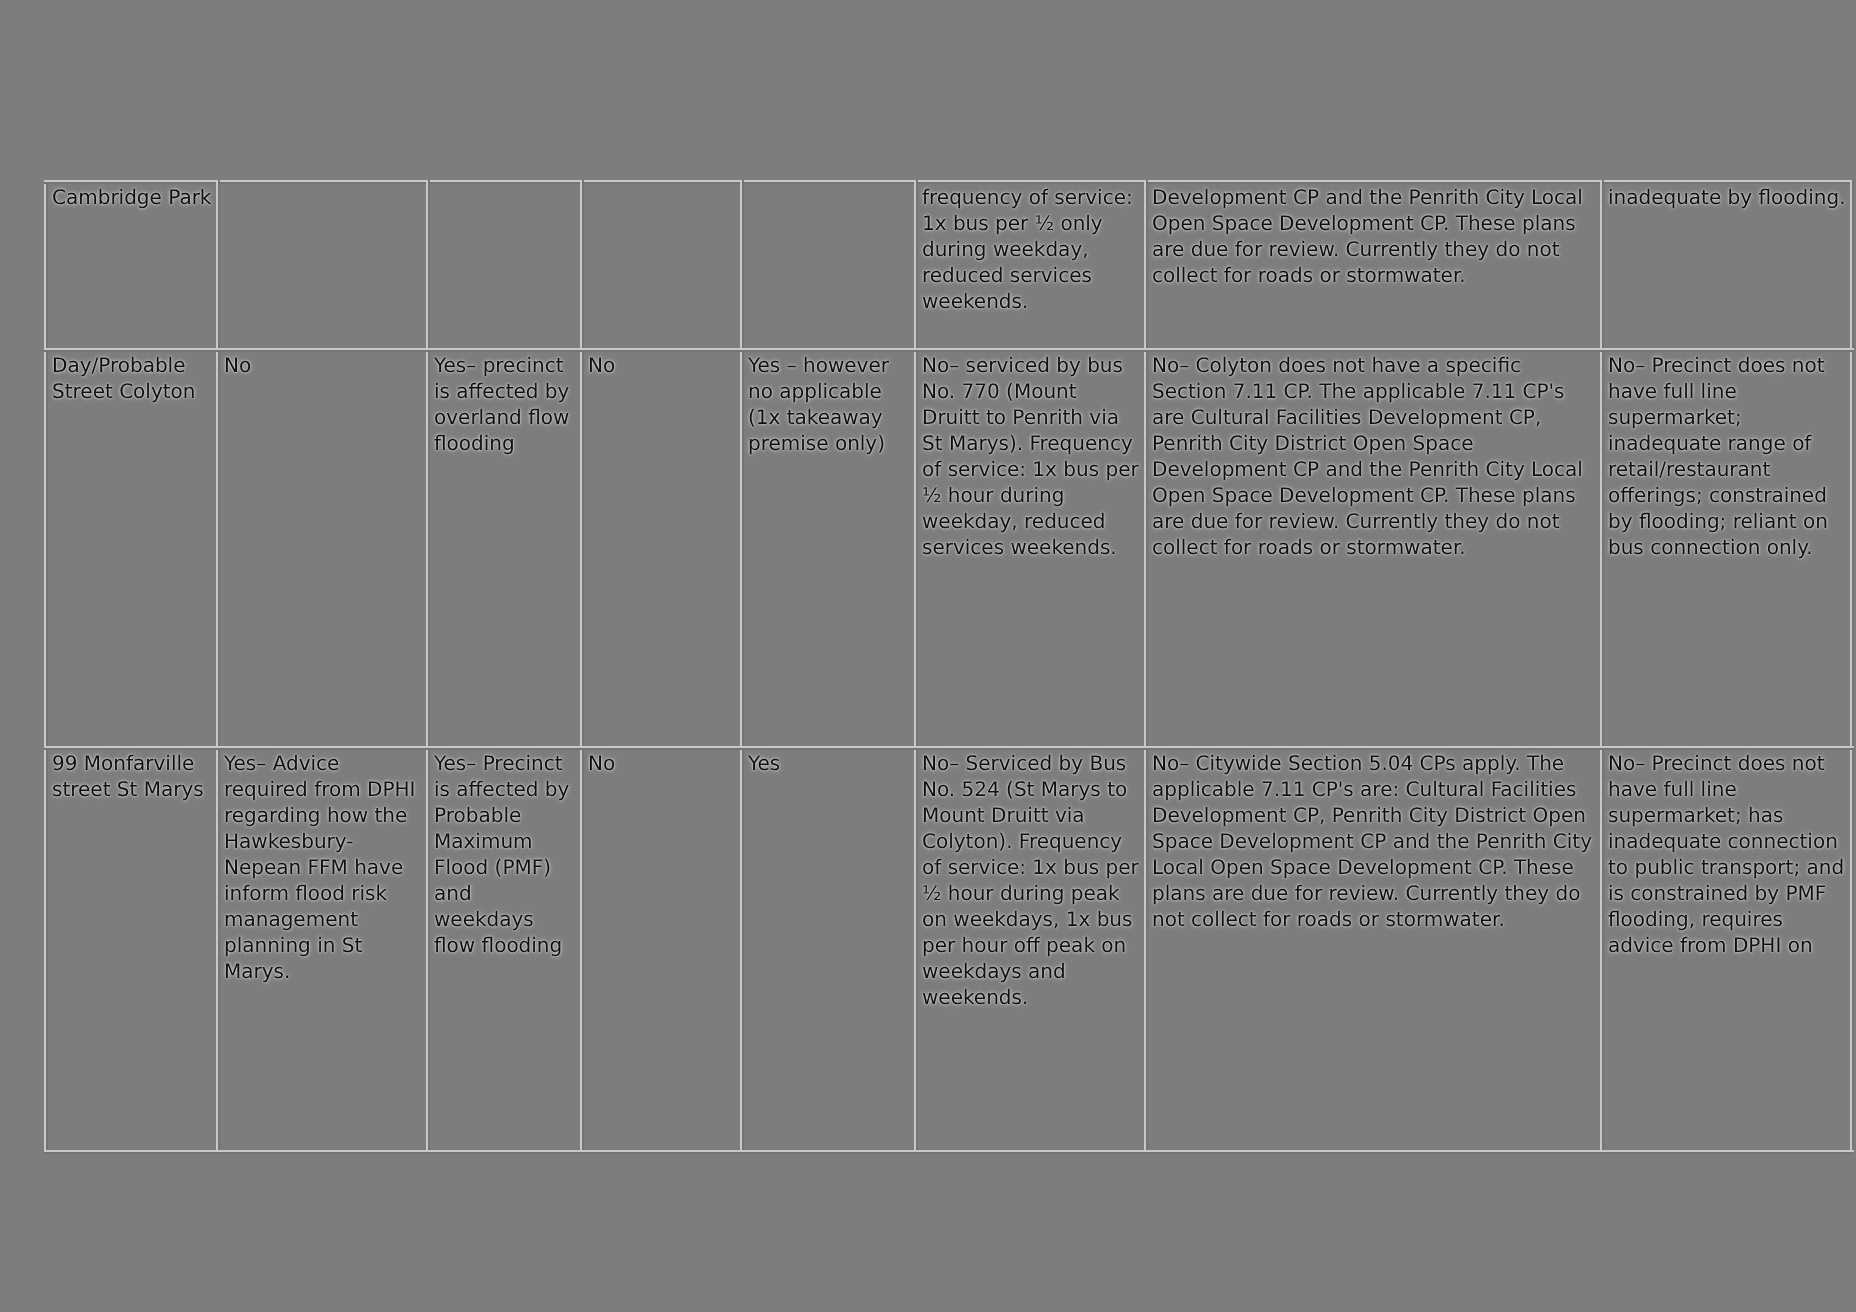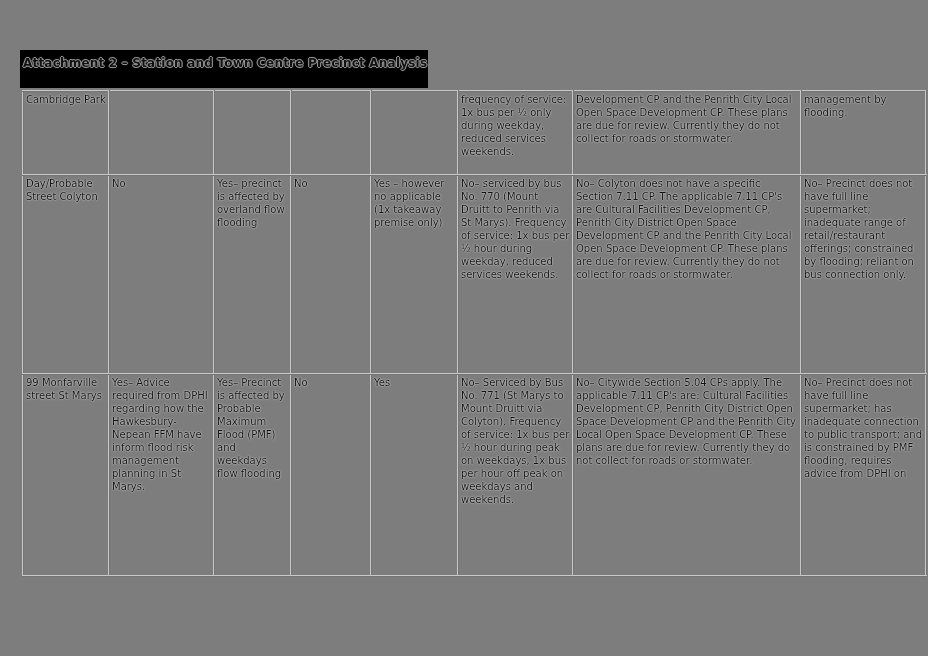--- a/index.html
+++ b/index.html
@@ -59,23 +59,20 @@
   }
   tr.row-1 { height: 84px; }
   tr.row-2 { height: 199px; }
   tr.row-3 { height: 202px; }
 </style>
 </head>
 <body>
 
 <div class="page">
 
-  <div class="title-band">
-    <div class="doc-title">Attachment 2 – Station and Town Centre Precinct Analysis</div>
-  </div>
 
   <table class="precinct-table">
     <colgroup>
       <col style="width:86px">
       <col style="width:105px">
       <col style="width:77px">
       <col style="width:80px">
       <col style="width:87px">
       <col style="width:115px">
       <col style="width:228px">
@@ -83,38 +80,38 @@
     </colgroup>
     <tbody>
       <tr class="row-1">
         <td>Cambridge Park</td>
         <td></td>
         <td></td>
         <td></td>
         <td></td>
         <td>frequency of service: 1x bus per ½ only during weekday, reduced services weekends.</td>
         <td>Development CP and the Penrith City Local Open Space Development CP. These plans are due for review. Currently they do not collect for roads or stormwater.</td>
-        <td>management by flooding.</td>
+        <td>inadequate by flooding.</td>
       </tr>
       <tr class="row-2">
         <td>Day/Probable Street Colyton</td>
         <td>No</td>
         <td>Yes– precinct is affected by overland flow flooding</td>
         <td>No</td>
         <td>Yes – however no applicable (1x takeaway premise only)</td>
         <td>No– serviced by bus No. 770 (Mount Druitt to Penrith via St Marys). Frequency of service: 1x bus per ½ hour during weekday, reduced services weekends.</td>
         <td>No– Colyton does not have a specific Section 7.11 CP. The applicable 7.11 CP's are Cultural Facilities Development CP, Penrith City District Open Space Development CP and the Penrith City Local Open Space Development CP. These plans are due for review. Currently they do not collect for roads or stormwater.</td>
         <td>No– Precinct does not have full line supermarket; inadequate range of retail/restaurant offerings; constrained by flooding; reliant on bus connection only.</td>
       </tr>
       <tr class="row-3">
         <td>99 Monfarville street St Marys</td>
         <td>Yes– Advice required from DPHI regarding how the Hawkesbury-Nepean FFM have inform flood risk management planning in St Marys.</td>
         <td>Yes– Precinct is affected by Probable Maximum Flood (PMF) and weekdays flow flooding</td>
         <td>No</td>
         <td>Yes</td>
-        <td>No– Serviced by Bus No. 771 (St Marys to Mount Druitt via Colyton). Frequency of service: 1x bus per ½ hour during peak on weekdays, 1x bus per hour off peak on weekdays and weekends.</td>
+        <td>No– Serviced by Bus No. 524 (St Marys to Mount Druitt via Colyton). Frequency of service: 1x bus per ½ hour during peak on weekdays, 1x bus per hour off peak on weekdays and weekends.</td>
         <td>No– Citywide Section 5.04 CPs apply. The applicable 7.11 CP's are: Cultural Facilities Development CP, Penrith City District Open Space Development CP and the Penrith City Local Open Space Development CP. These plans are due for review. Currently they do not collect for roads or stormwater.</td>
         <td>No– Precinct does not have full line supermarket; has inadequate connection to public transport; and is constrained by PMF flooding, requires advice from DPHI on</td>
       </tr>
     </tbody>
   </table>
 
 </div>
 
 </body></html>

